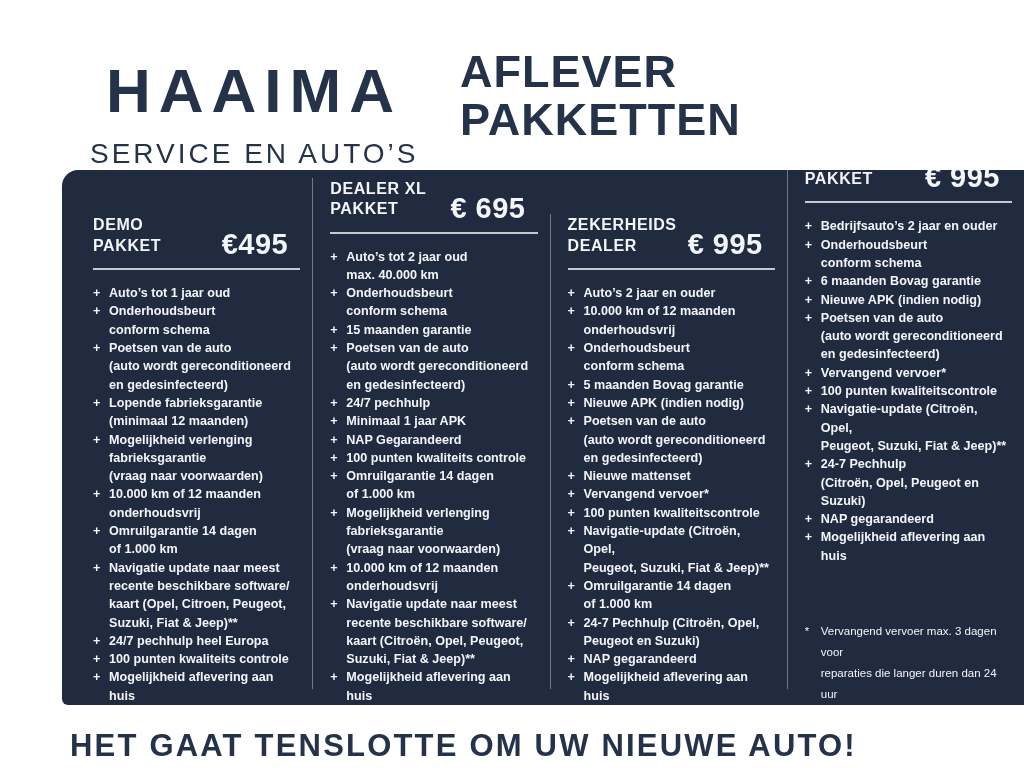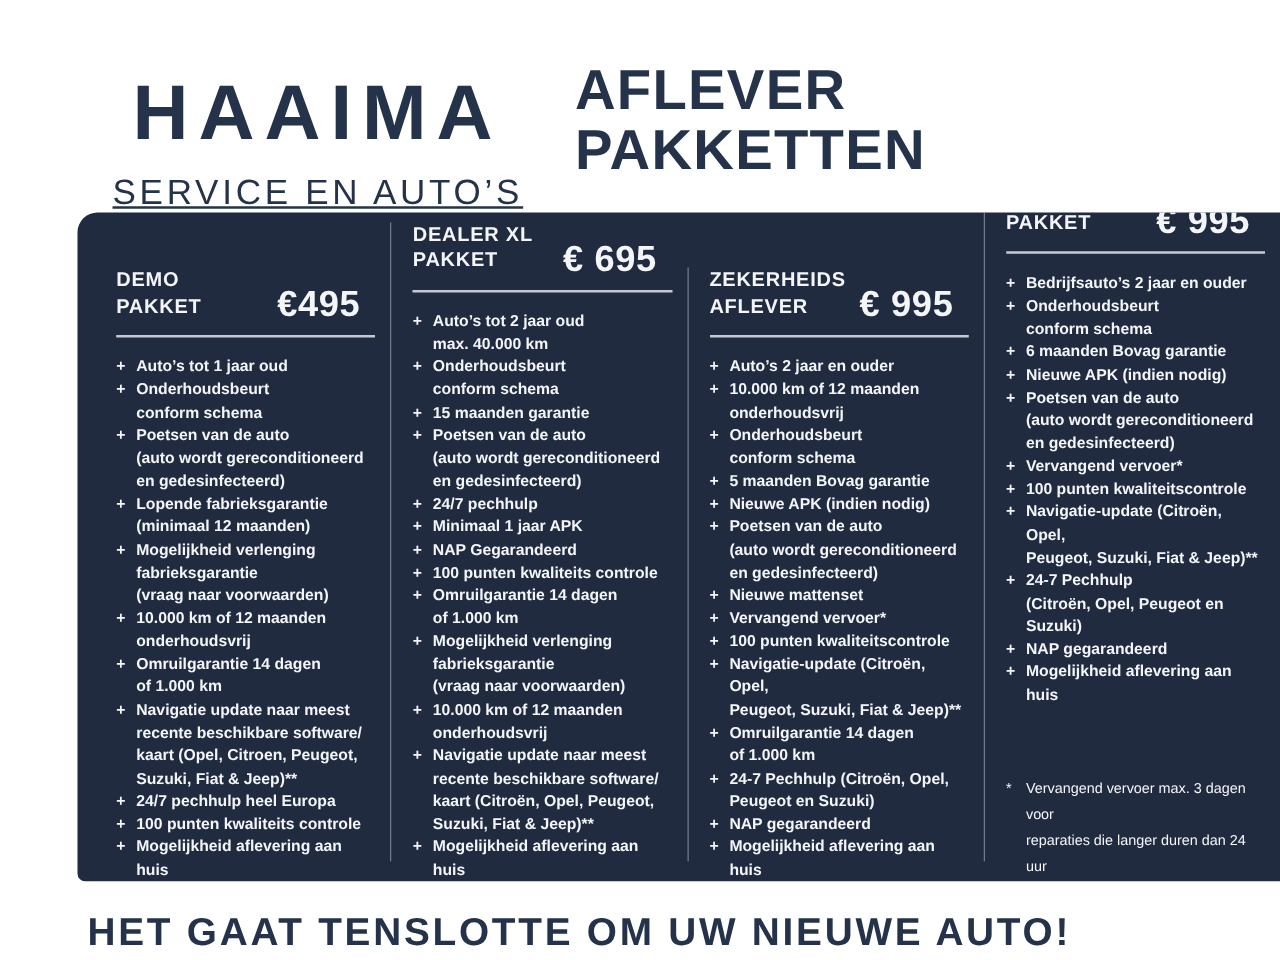--- a/index.html
+++ b/index.html
@@ -12,21 +12,21 @@
   *{box-sizing:border-box;}
   html,body{margin:0;padding:0;}
   body{
     width:1024px;height:768px;
     background:#ffffff;
     font-family:"Liberation Sans", sans-serif;
     position:relative;overflow:hidden;
   }
   .brand{position:absolute;left:90px;top:44px;color:var(--brand-navy);}
   .brand-name{font-size:62px;font-weight:800;letter-spacing:8px;line-height:1;margin:16px;}
-  .brand-tagline{font-size:28px;font-weight:400;letter-spacing:3px;margin-top:5px;text-decoration:underline;}
+  .brand-tagline{font-size:28px;font-weight:400;letter-spacing:3px;margin-top:5px;}
   .page-title{
     position:absolute;left:460px;top:48px;
     font-size:45px;font-weight:700;line-height:48px;letter-spacing:1px;
     color:var(--brand-navy);white-space:pre-line;margin:0;
   }
   .panel{
     position:absolute;left:62px;top:170px;width:962px;height:535px;
     background:var(--panel-bg);
     border-radius:16px 0 0 6px;
     display:flex;color:var(--text-light);overflow:hidden;align-items:flex-end;
@@ -208,21 +208,21 @@
   <li class="feature">
     <span class="plus">+</span>
     <span class="ftext">Mogelijkheid aflevering aan huis</span>
   </li>
 </ul>
   </section>
 
   <section class="col">
     <div class="col-head">
       <h3 class="pkg-name">ZEKERHEIDS
-AFLEVER</h3>
+DEALER</h3>
       <div class="pkg-price">€ 995</div>
     </div>
     <div class="rule"></div>
     <ul class="features">
   <li class="feature">
     <span class="plus">+</span>
     <span class="ftext">Auto’s 2 jaar en ouder</span>
   </li>
 
   <li class="feature">

